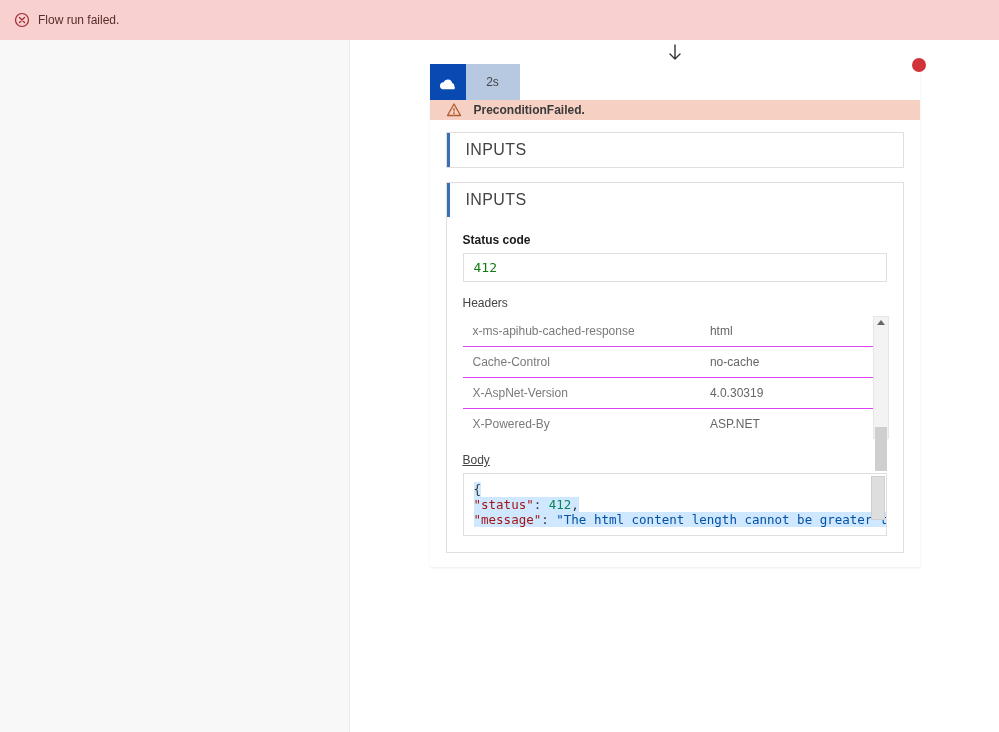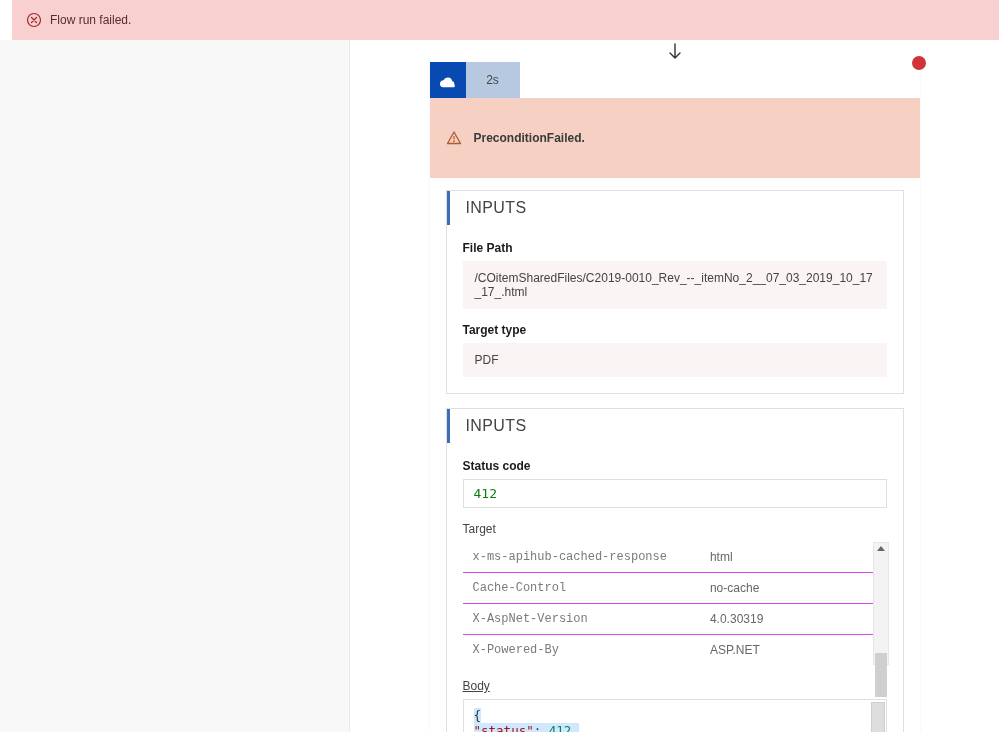--- a/index.html
+++ b/index.html
@@ -17,21 +17,20 @@
   }
   .error-banner {
     background: #f8d0d0;
     color: #5c2b2b;
     display: flex;
     align-items: center;
     padding: 6px 14px;
     height: 40px;
     font-size: 12px;
     flex-shrink: 0;
-    margin-left: 12px;
   }
   .error-banner .icon {
     margin-right: 8px;
     display: flex;
     align-items: center;
   }
   .workspace {
     flex: 1;
     display: flex;
     min-height: 0;
@@ -101,21 +100,21 @@
     top: -6px;
     right: -6px;
     width: 14px;
     height: 14px;
     border-radius: 50%;
     background: #d13438;
   }
 
   .precondition-banner {
     background: #f6d0c2;
-    padding: 32px 16px;
+    padding: 2px 16px;
     display: flex;
     align-items: center;
     gap: 12px;
     font-size: 12px;
     color: #3a3a3a;
   }
   .precondition-banner .warn-icon svg { display: block; }
 
   .details-panel {
     background: #ffffff;
@@ -180,21 +179,20 @@
     font-size: 12px;
     color: #666;
     vertical-align: top;
   }
   .headers-table tr:first-child td {
     border-top: none;
   }
   .headers-table td:first-child {
     color: #7a7a7a;
     width: 56%;
-    font-family: Liberation Mono, monospace;
   }
   .headers-scrollbar {
     position: absolute;
     right: -2px;
     top: 0;
     bottom: 0;
     width: 16px;
     background: #f3f3f3;
     border: 1px solid #e6e6e6;
     display: flex;
@@ -296,36 +294,29 @@
               <rect x="7.4" y="6" width="1.2" height="3.5" fill="#b15a2d"></rect>
             </svg>
         </span>
         <span><strong>PreconditionFailed.</strong></span>
       </div>
 
       <div class="details-panel">
 
         <div class="section">
           <div class="section-header">INPUTS</div>
-          <div class="section-body">
-            <div class="field-label">File Path</div>
-            <div class="field-value-box">/COitemSharedFiles/C2019-0010_Rev_--_itemNo_2__07_03_2019_10_17_17_.html</div>
-            <div class="spacer12"></div>
-            <div class="field-label">Target type</div>
-            <div class="field-value-box">PDF</div>
-          </div>
         </div>
 
         <div class="section">
           <div class="section-header">INPUTS</div>
           <div class="section-body">
             <div class="field-label">Status code</div>
             <div class="status-code-box">412</div>
 
-            <div class="headers-label">Target</div>
+            <div class="headers-label">Headers</div>
             <div class="headers-wrap">
               <table class="headers-table">
                 <tbody>
                     <tr>
                       <td>x-ms-apihub-cached-response</td>
                       <td>html</td>
                     </tr>
                 <tr>
                       <td>Cache-Control</td>
                       <td>no-cache</td>

